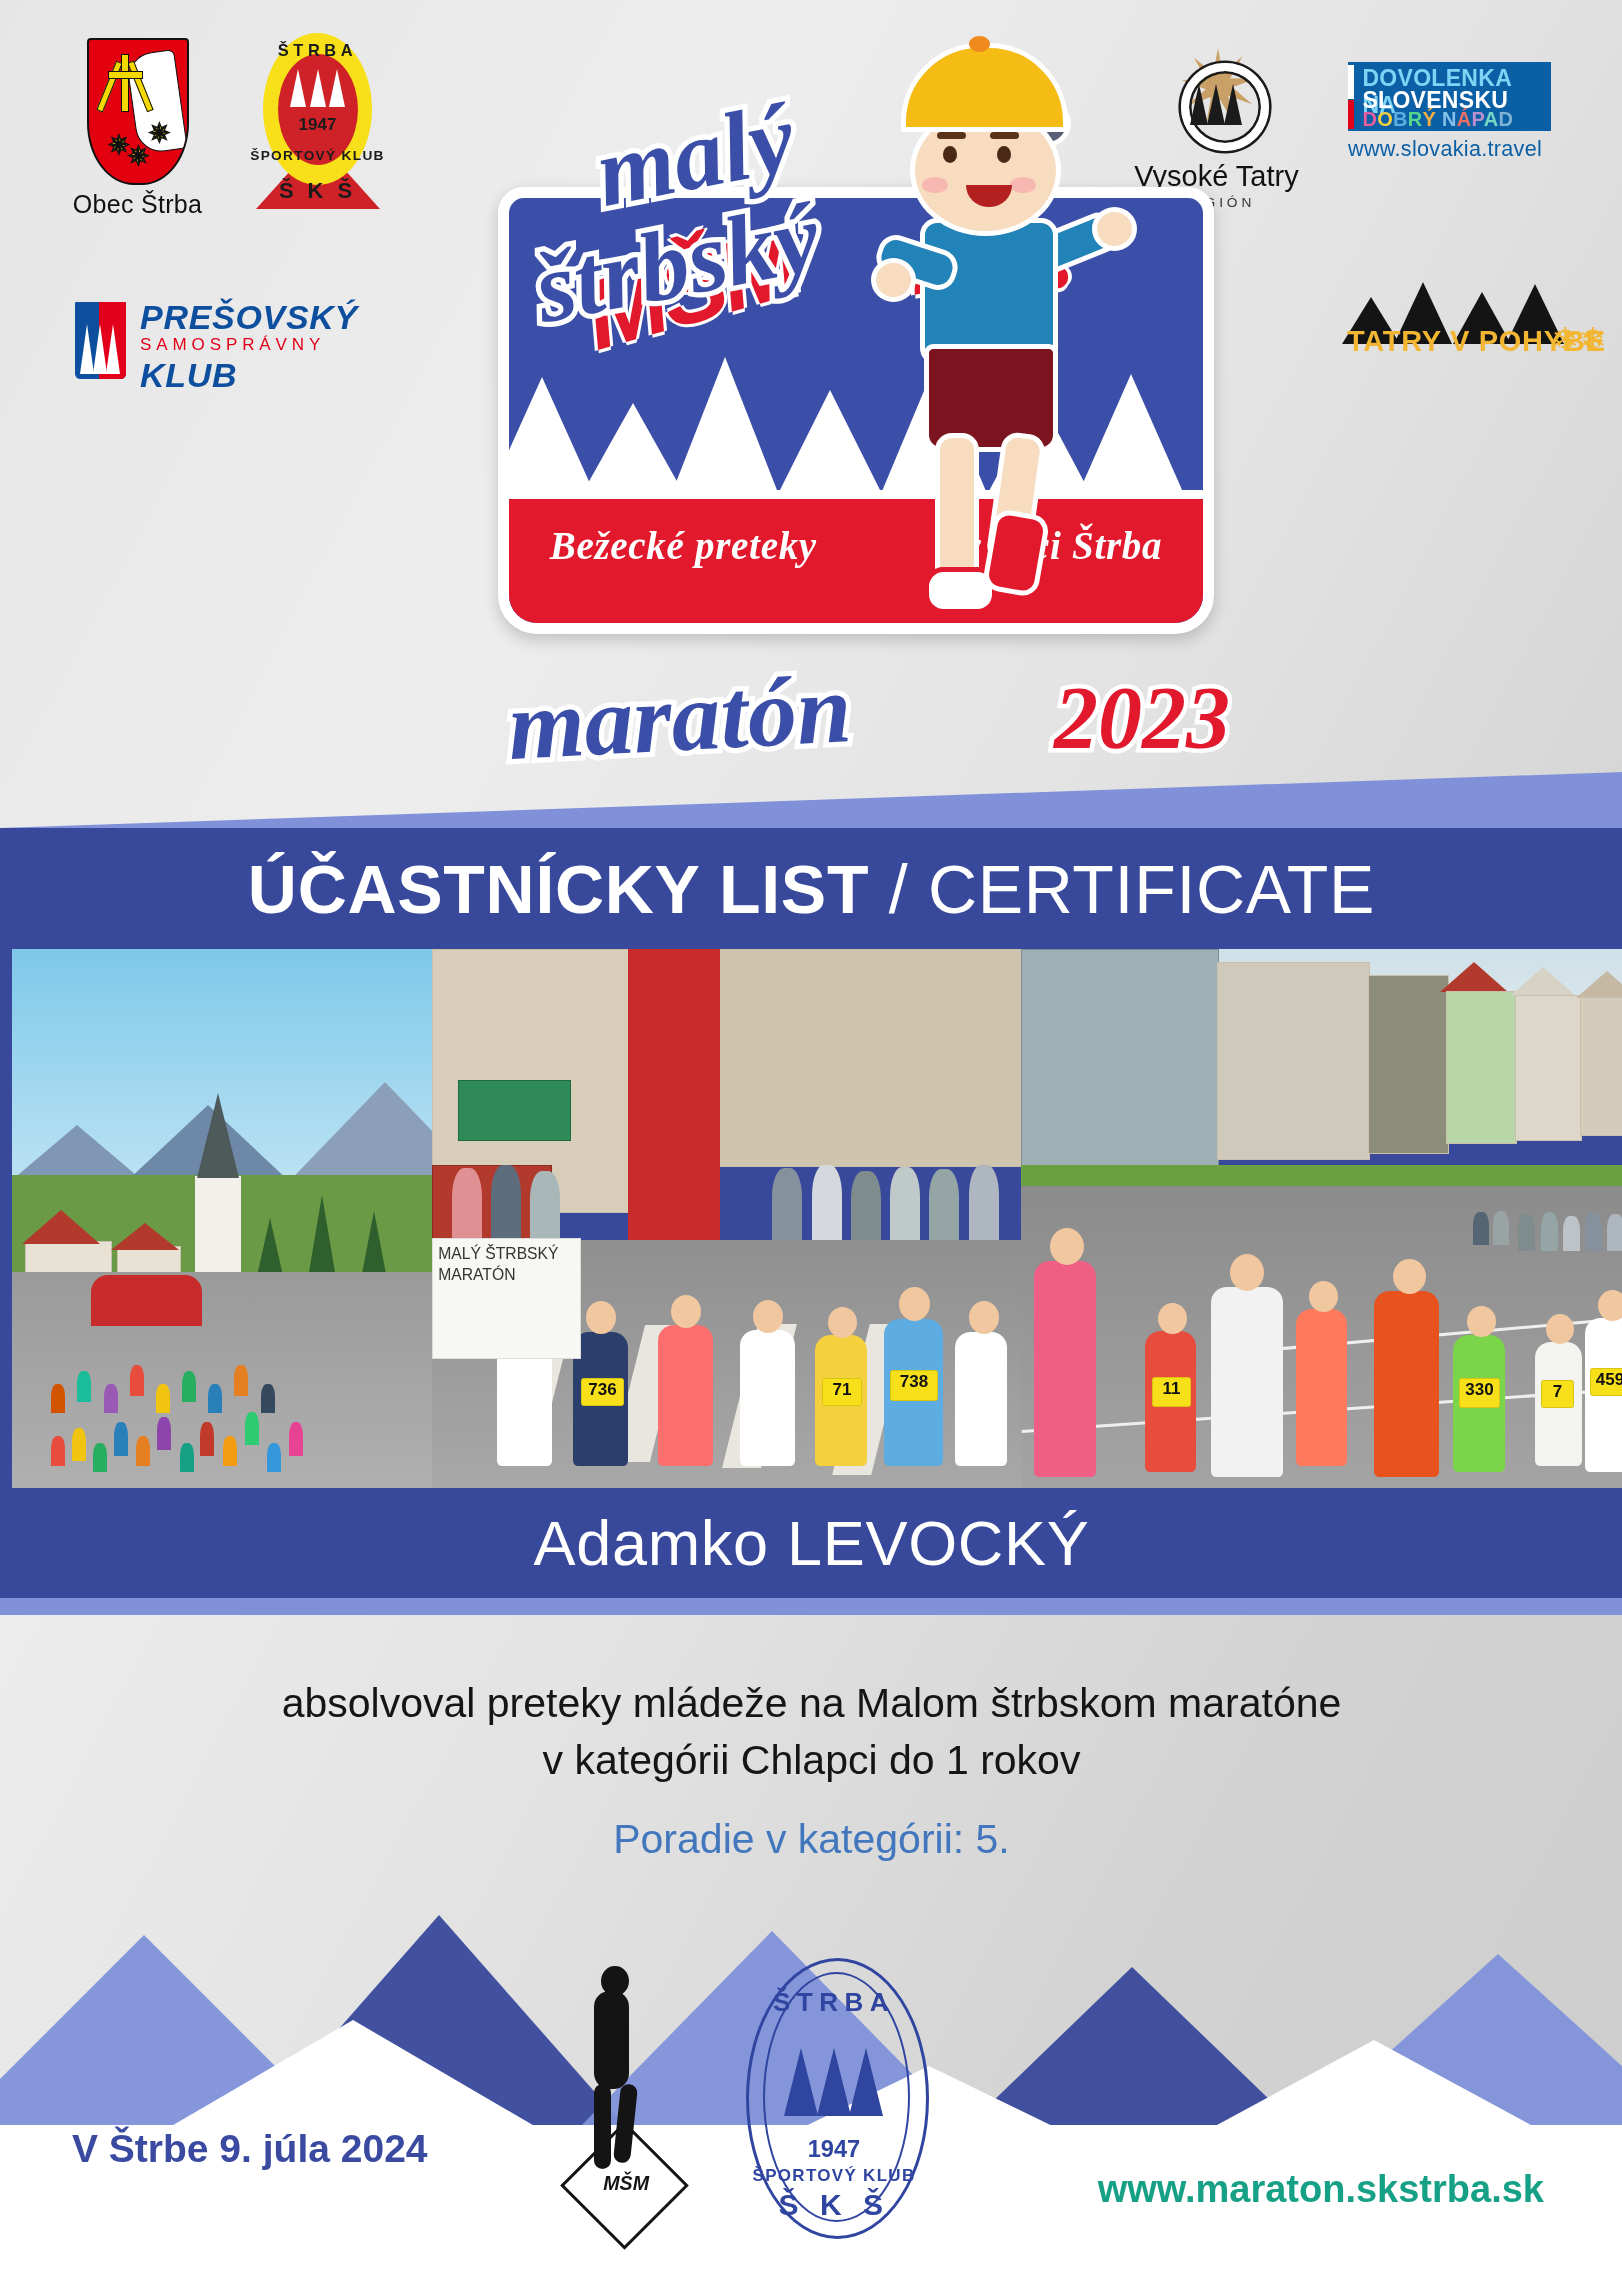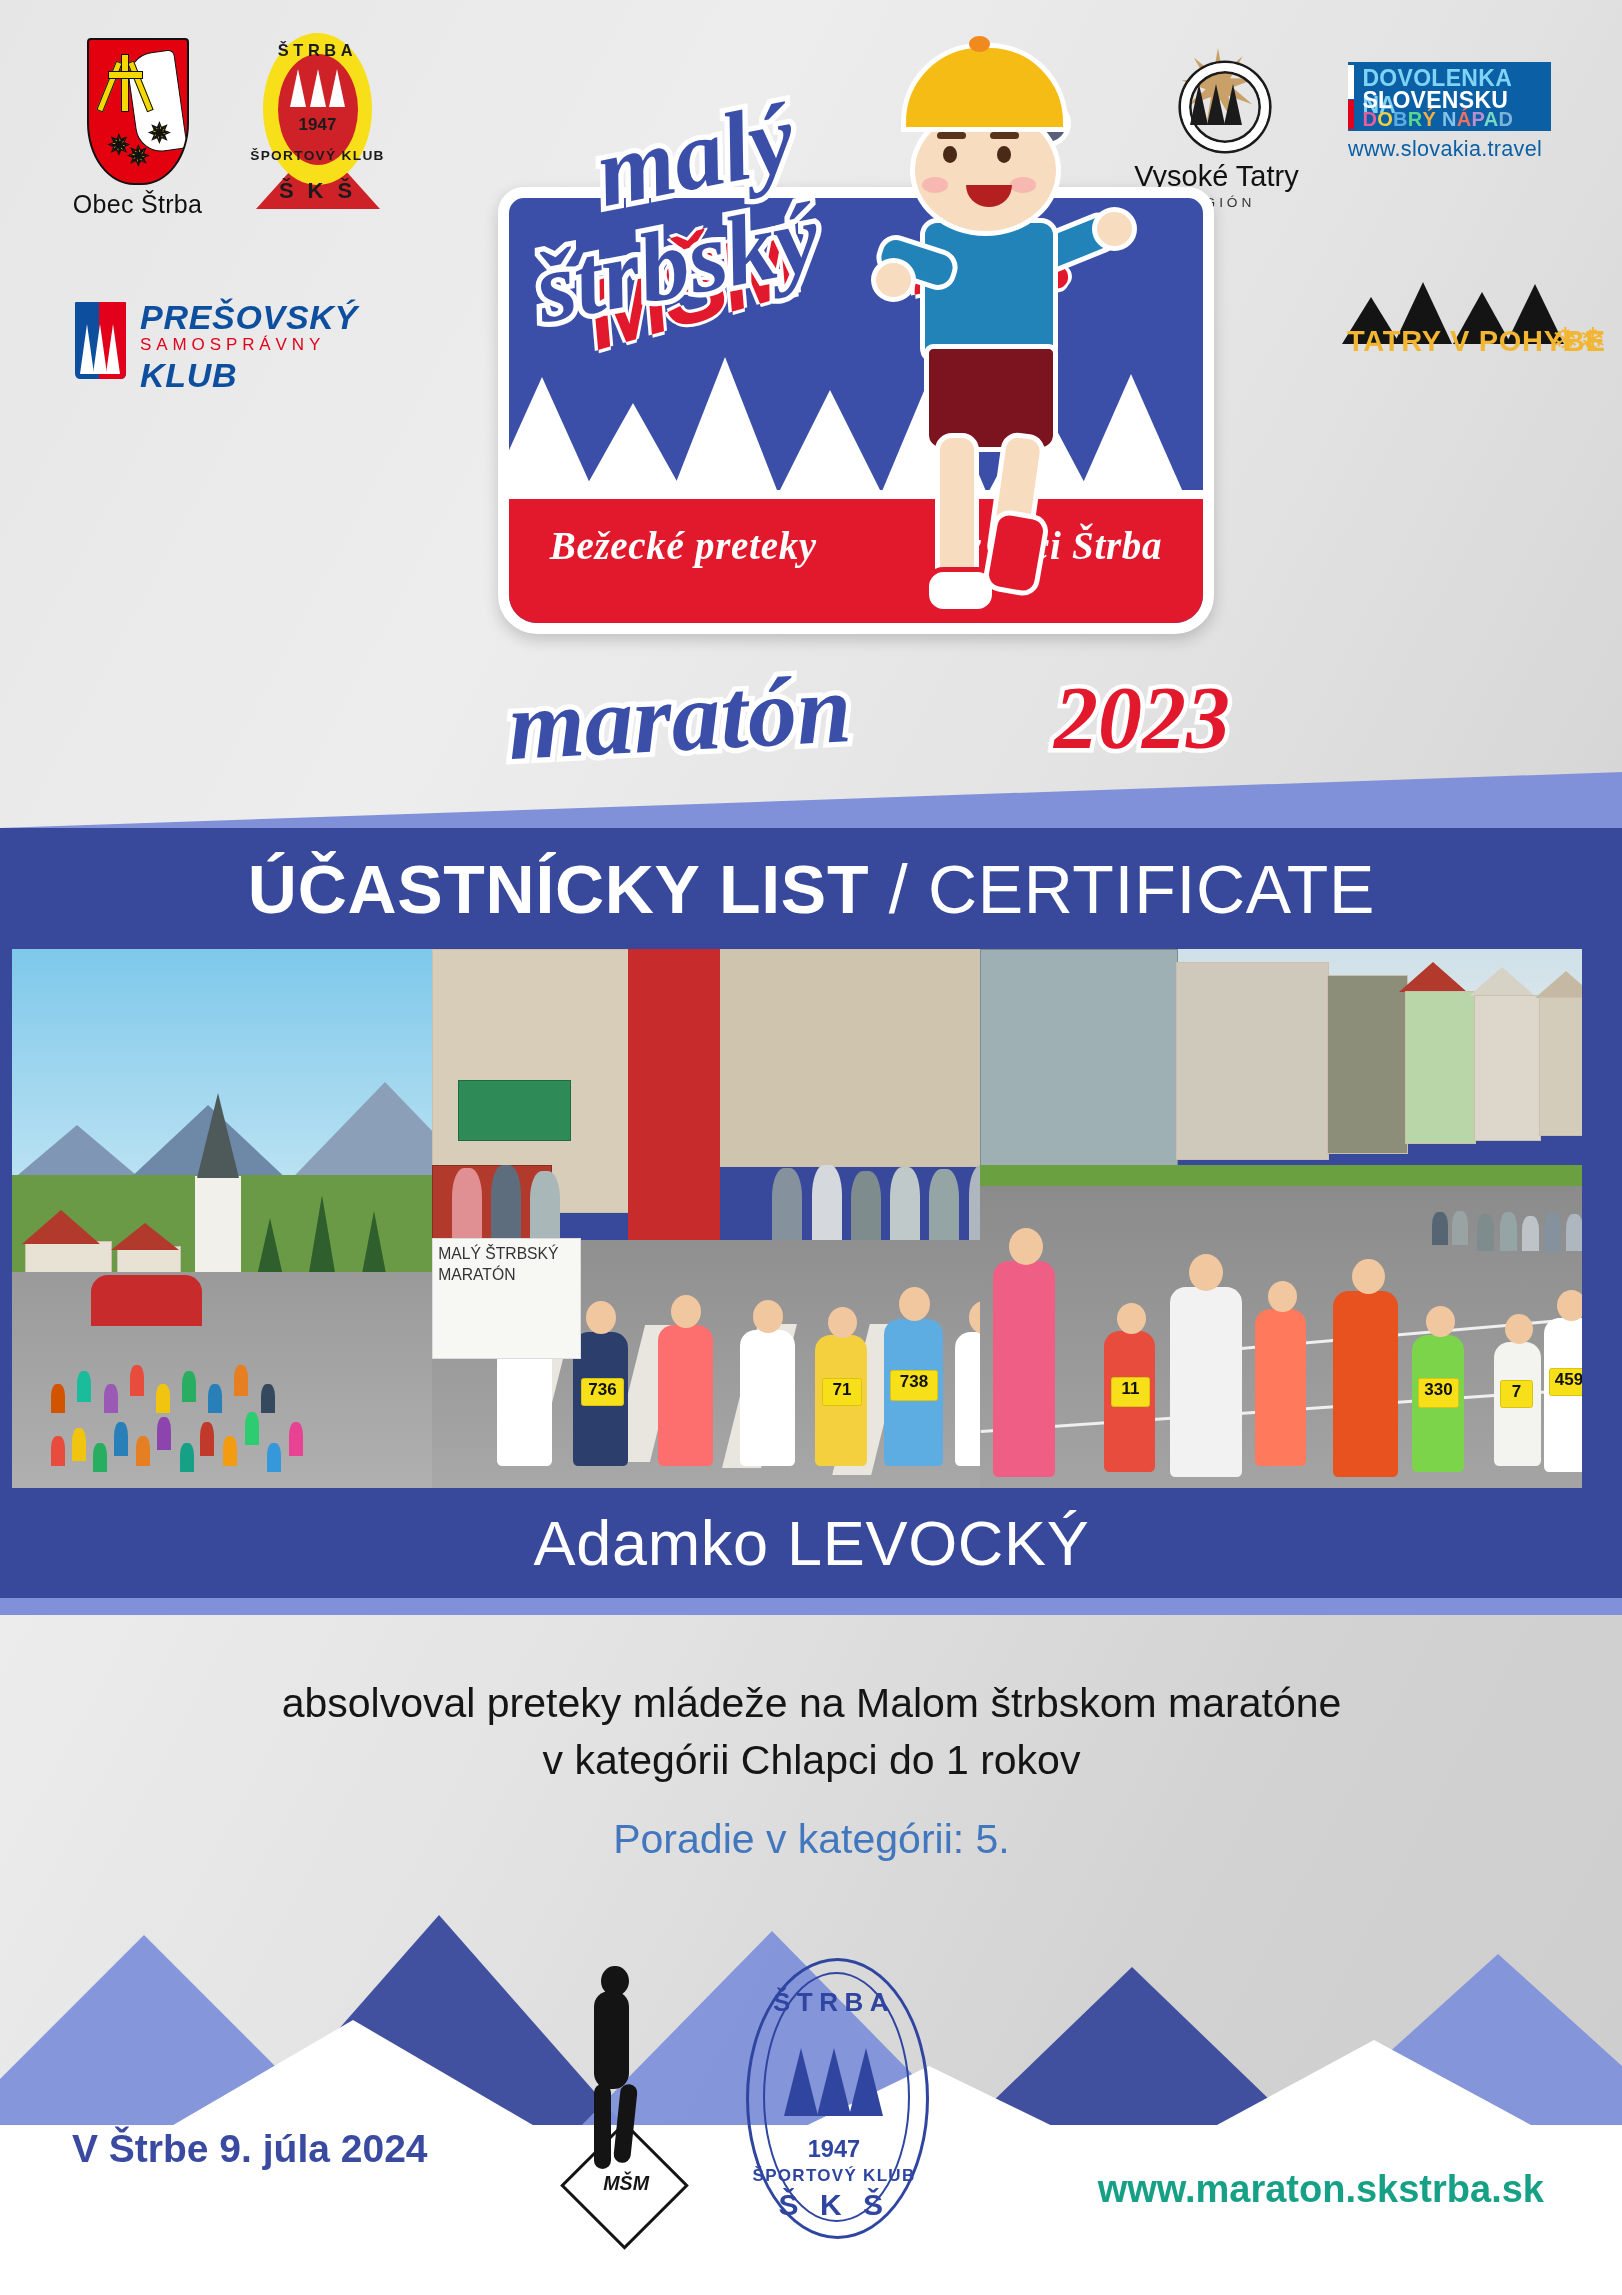--- a/index.html
+++ b/index.html
@@ -163,21 +163,21 @@
   #name-band{top:1488px;height:110px;}
   #name-band .t{font-size:63px;letter-spacing:0.7px;}
   #wedge-name{position:absolute;left:0;top:1598px;width:1623px;height:0;
               border-style:solid;border-width:17px 1623px 0 0;border-color:#8091da transparent transparent transparent;}
 
   
   #photo-strip{position:absolute;left:0;top:949px;width:1623px;height:539px;overflow:hidden;background:#38499c;}
   .ph{position:absolute;top:0;height:539px;overflow:hidden;}
   #ph-left{left:11.8px;width:432px;}
   #ph-mid{left:432px;width:589px;}
-  #ph-right{left:980px;width:602px;}
+  #ph-right{left:1021px;width:602px;}
   .sky{position:absolute;left:0;right:0;top:0;height:52%;background:linear-gradient(#7ec8ea,#bfe4f3);}
   .mtn{position:absolute;bottom:0;width:0;height:0;border-style:solid;}
   .road{position:absolute;left:0;right:0;bottom:0;height:46%;background:linear-gradient(#8e8e8e,#a6a6a6);}
   .grass{position:absolute;left:0;right:0;bottom:44%;height:12%;background:#4f8b3c;}
   .bldg{position:absolute;background:#e8e2d4;border:1.3px solid #cbbfae;}
   .roofr{position:absolute;width:0;height:0;border-left:39px solid transparent;border-right:39px solid transparent;border-bottom:34px solid #b23a2c;}
   .tree{position:absolute;width:0;height:0;border-left:22px solid transparent;border-right:22px solid transparent;border-bottom:98px solid #2f5f2c;}
   .church{position:absolute;background:#f2f0ea;}
   .spire{position:absolute;width:0;height:0;border-left:21px solid transparent;border-right:21px solid transparent;border-bottom:85px solid #4e5a5a;}
   .crowd{position:absolute;bottom:0;border-radius:40% 40% 0 0;}

